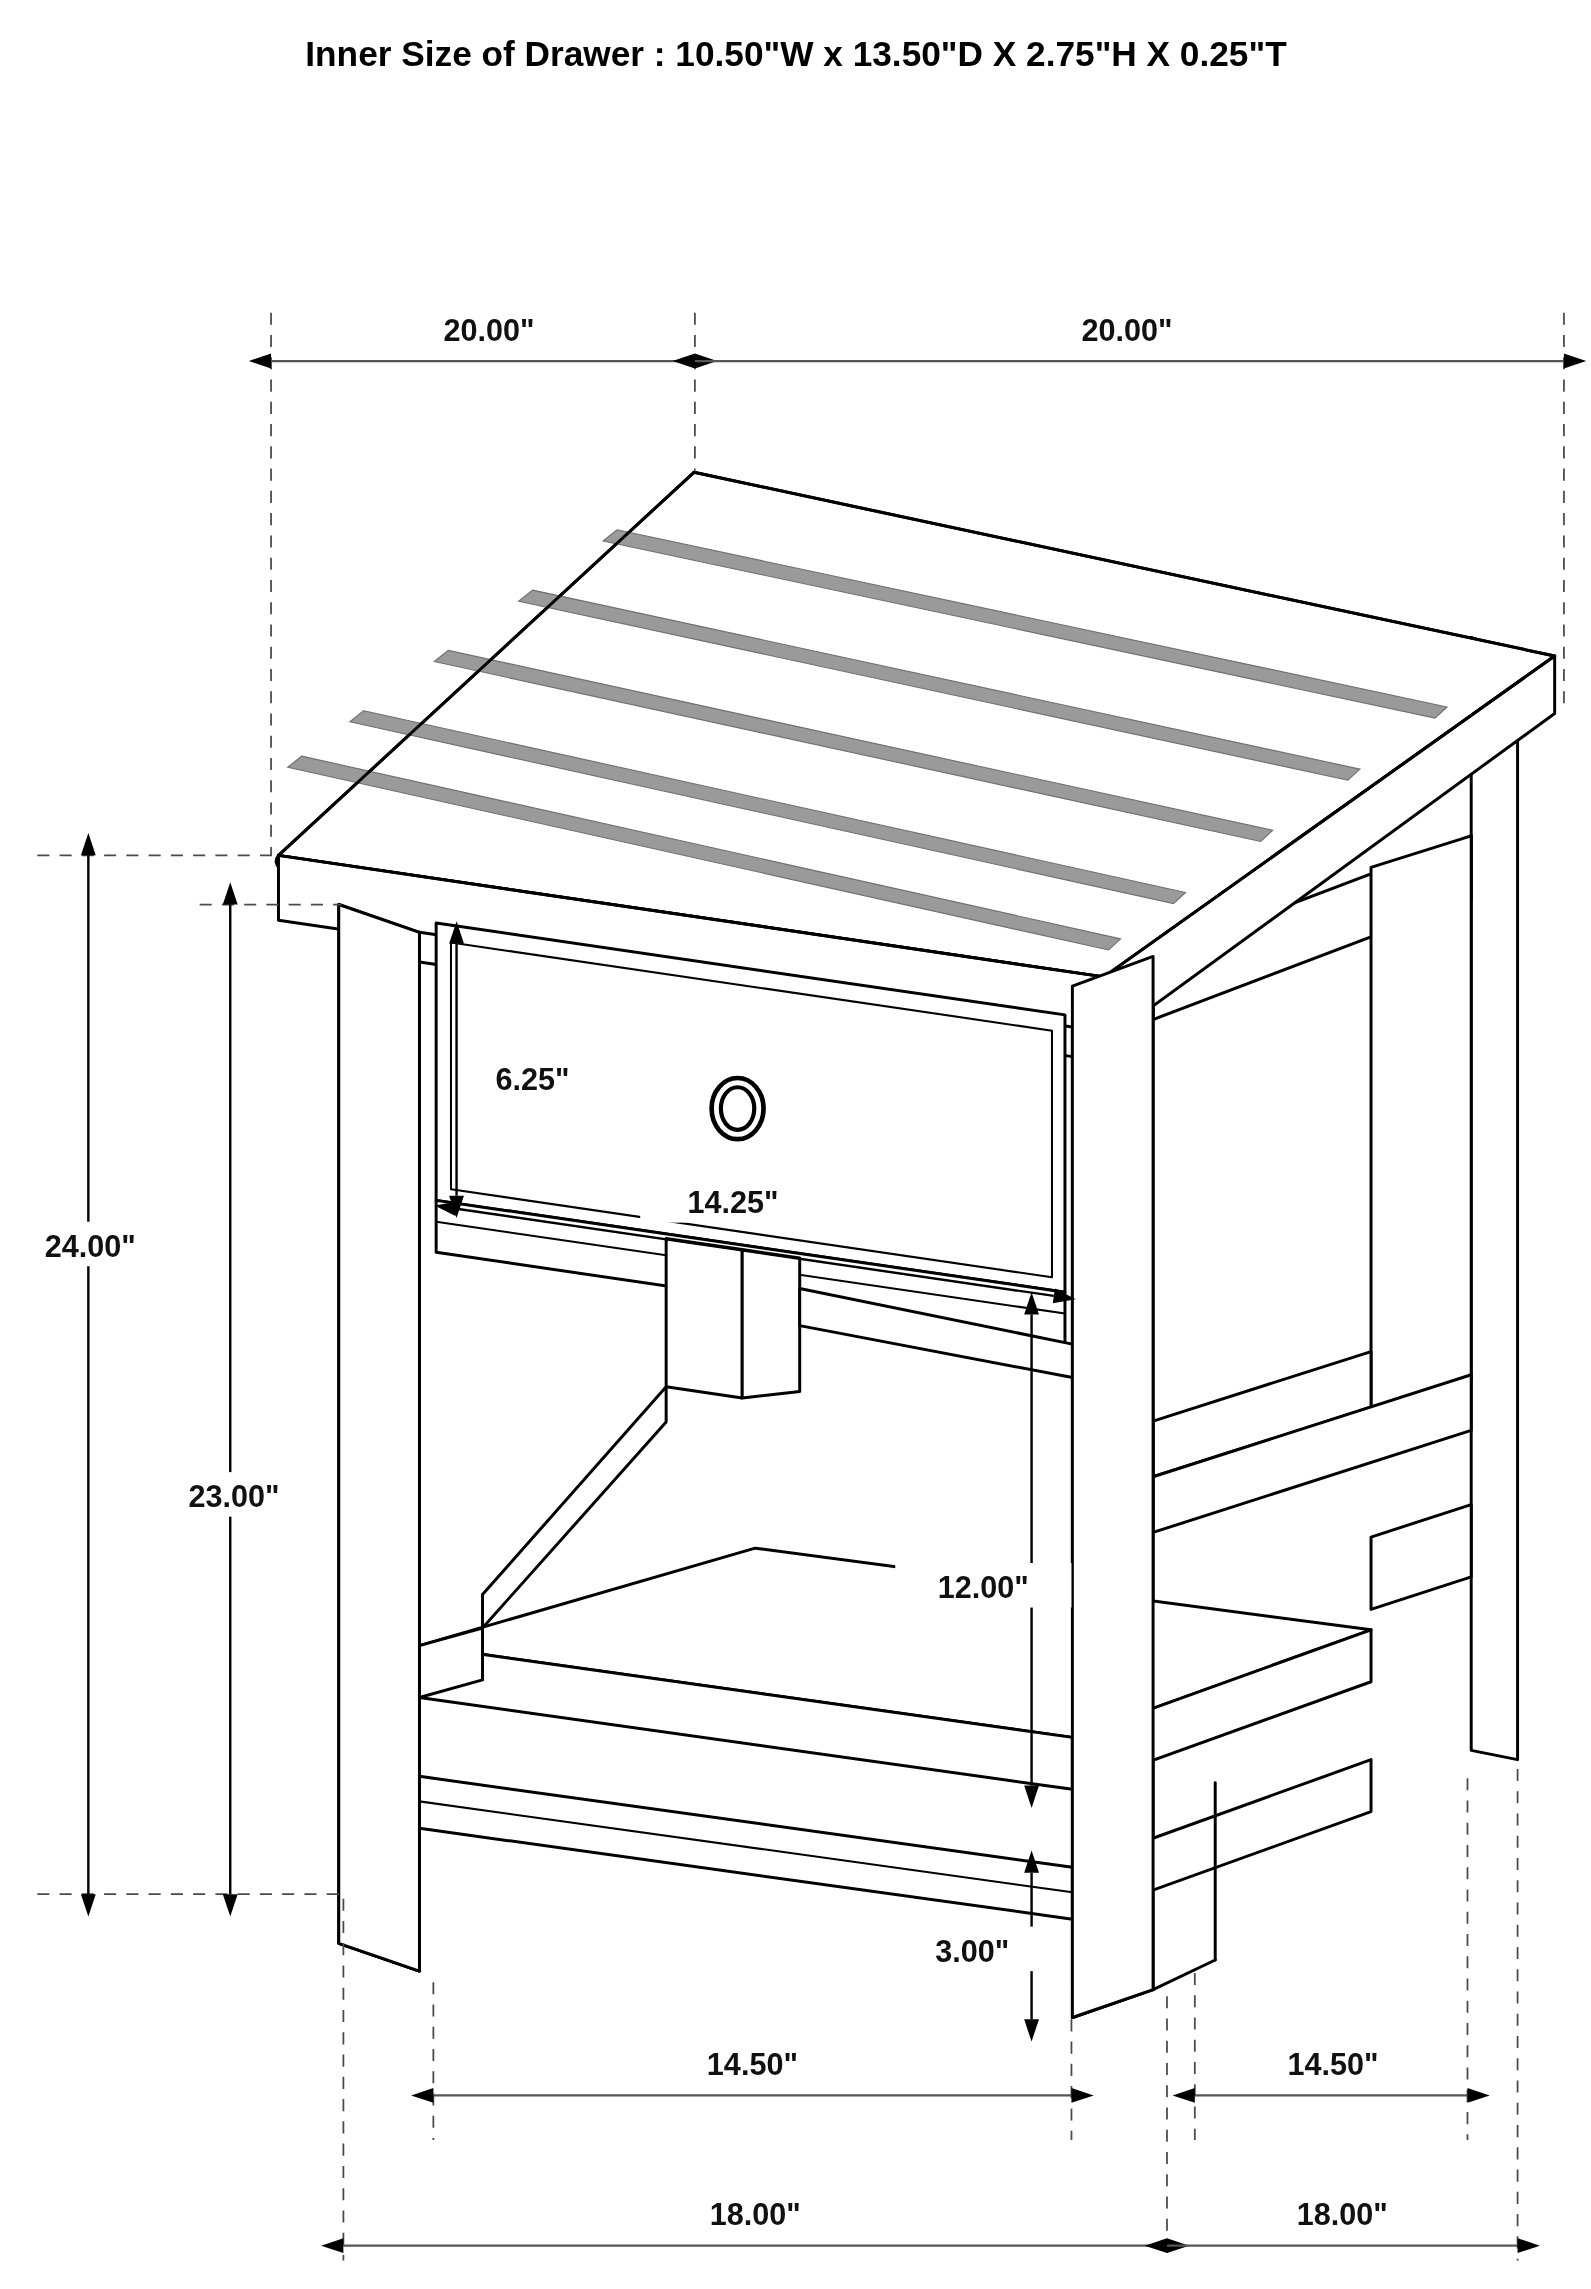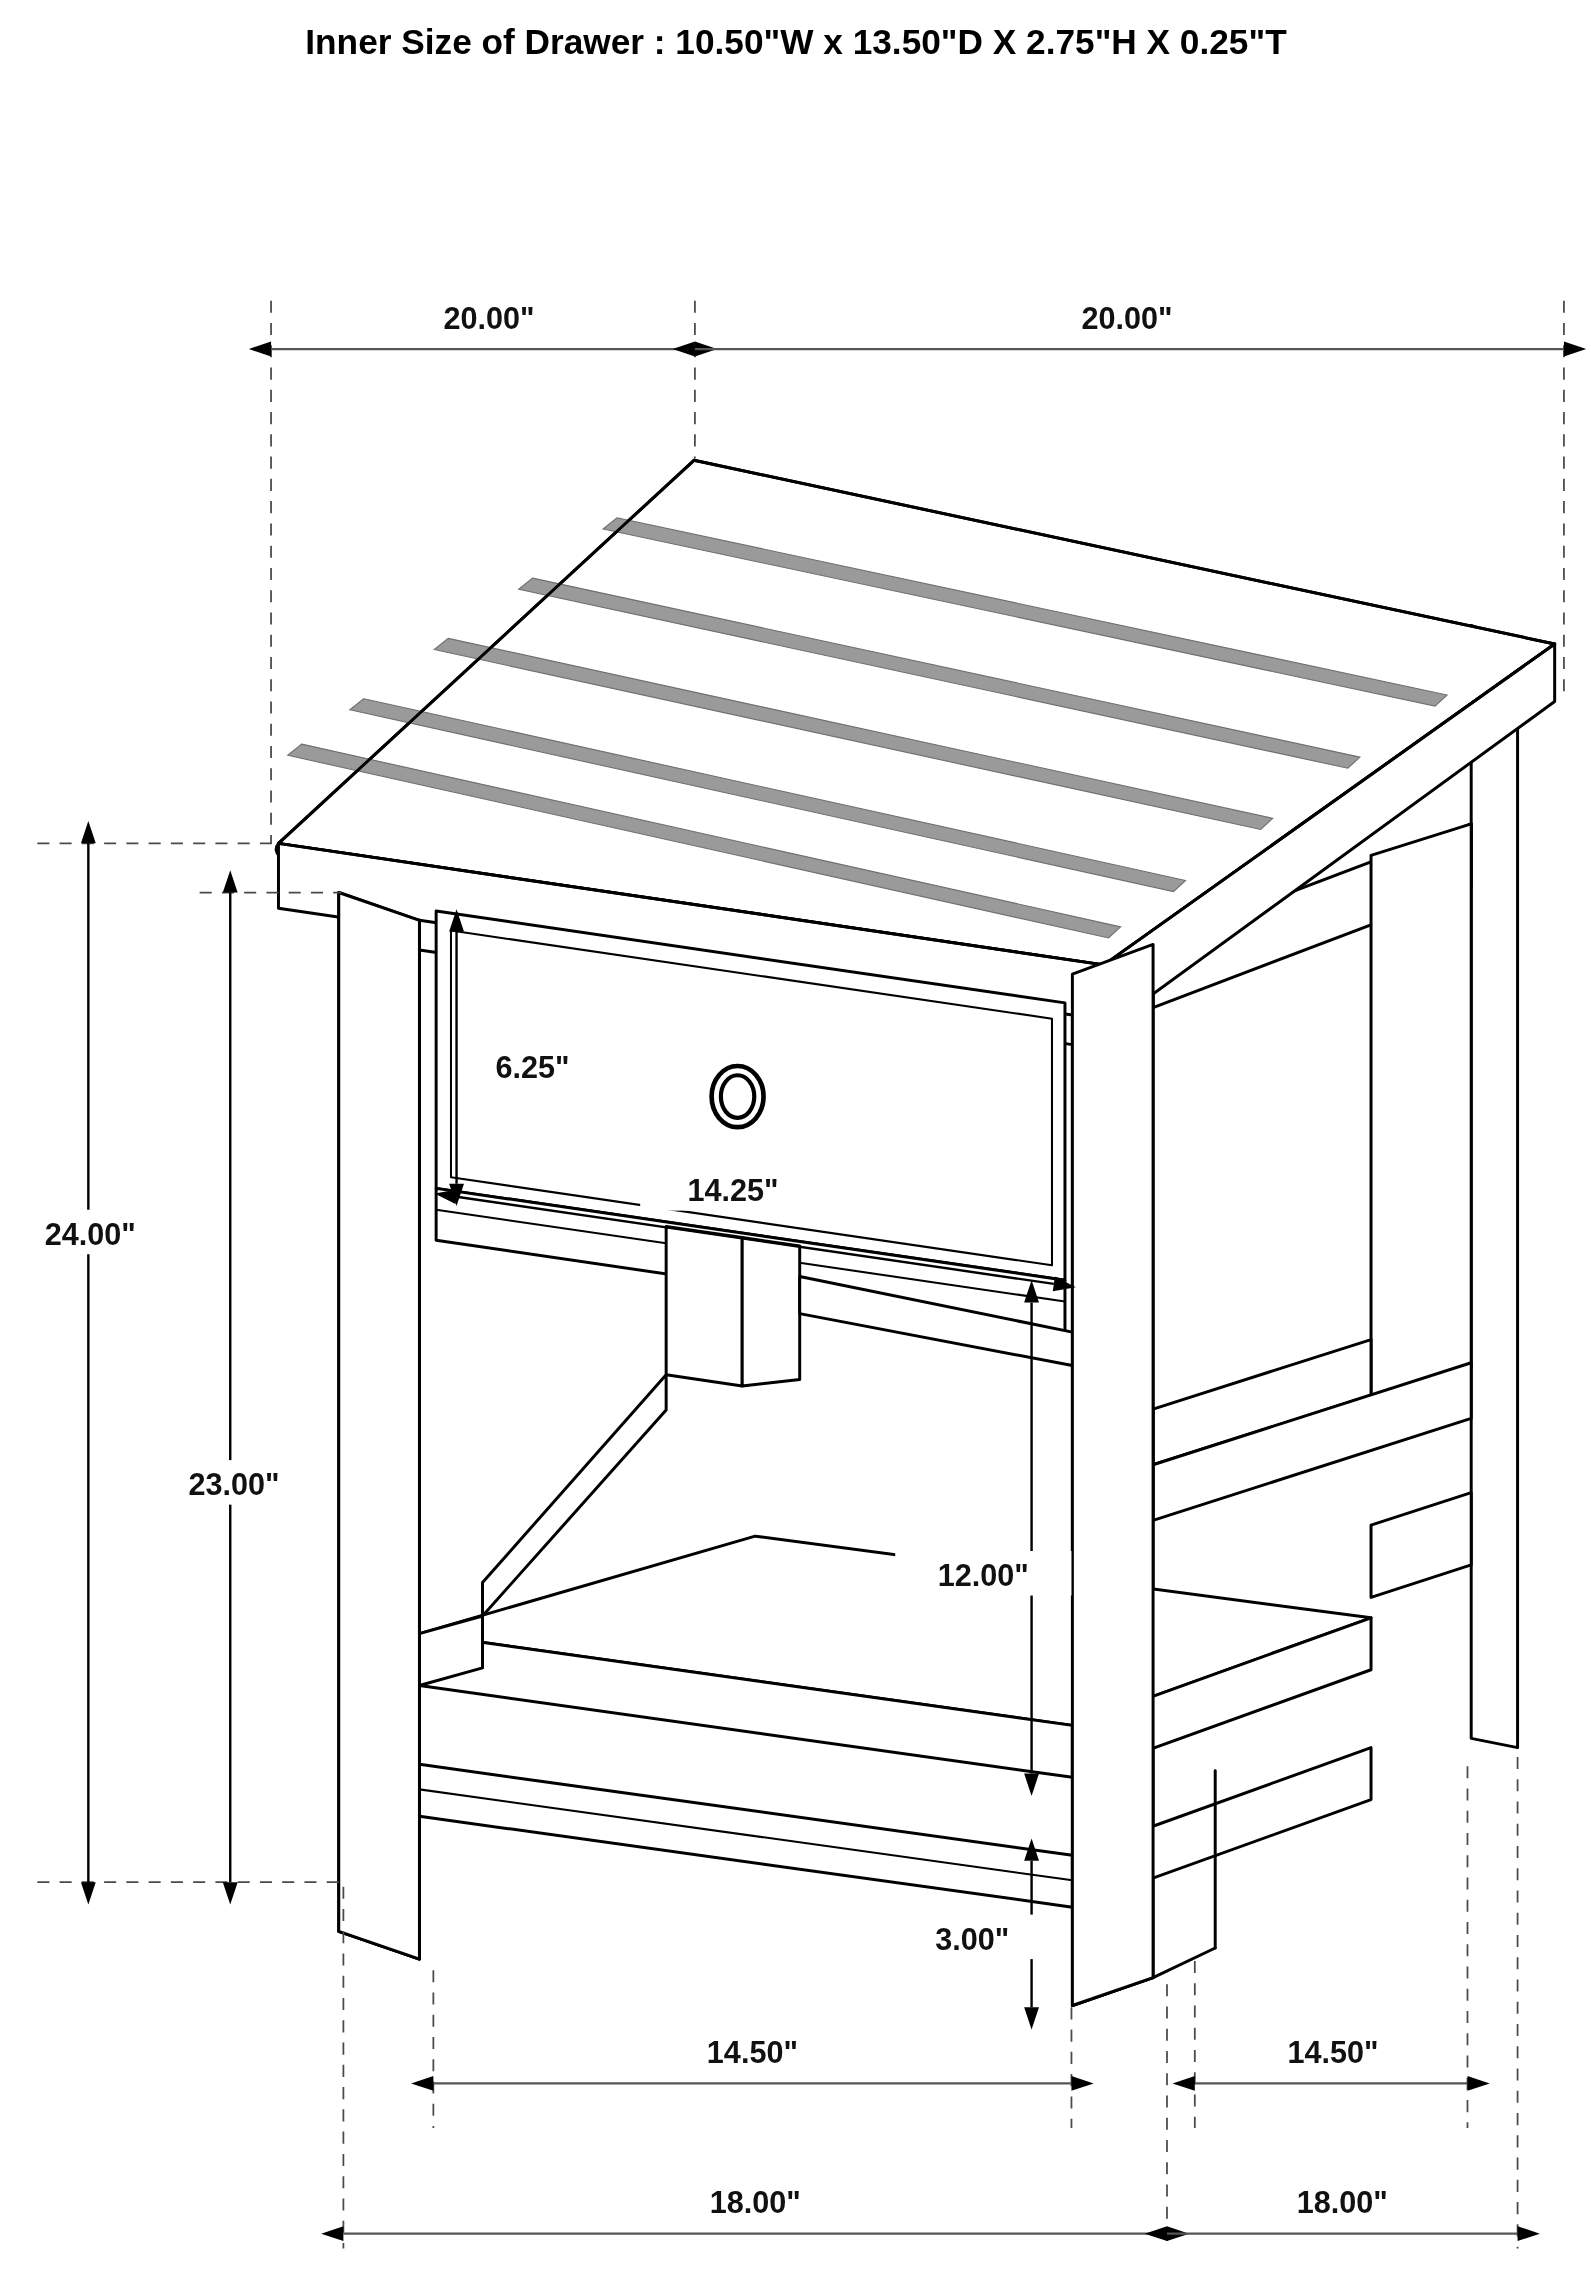--- a/index.html
+++ b/index.html
@@ -10,21 +10,21 @@
   }
   body {
     width: 1592px;
     height: 2289px;
     position: relative;
     font-family: "Liberation Sans", sans-serif;
     overflow: hidden;
   }
   #drawing-root {
     position: absolute;
-    left: 0; top: 4px;
+    left: 0; top: 16px;
     width: 1592px;
     height: 1802px;
   }
   svg.sheet {
     display: block;
     width: 1592px;
     height: 2289px;
     background: #ffffff;
   }
   .title-text {

